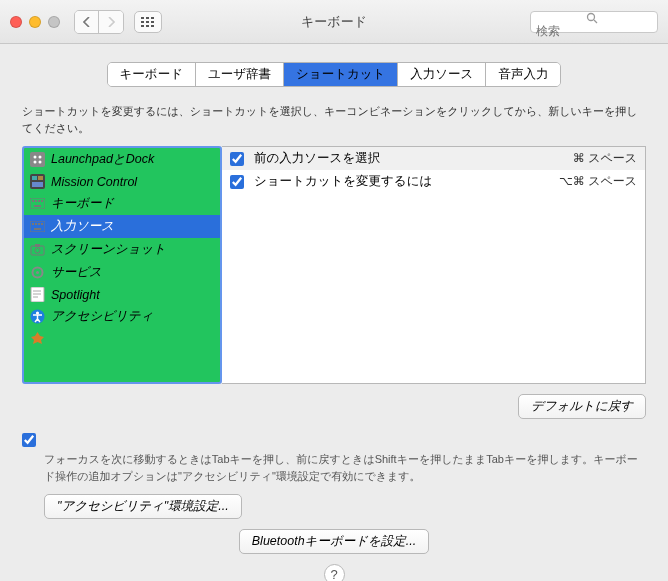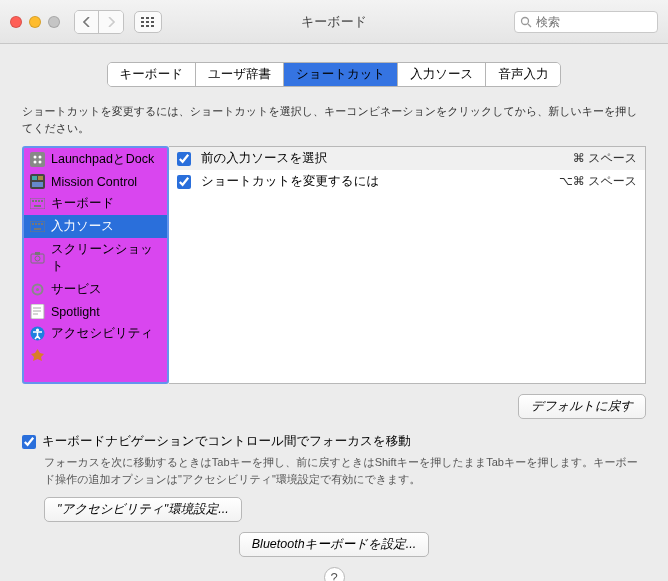--- a/index.html
+++ b/index.html
@@ -10,35 +10,35 @@
 .dot { width: 12px; height: 12px; border-radius: 50%; border: 0.5px solid rgba(0,0,0,0.15); }
 .dot.red { background: #ff5f57; }
 .dot.yel { background: #febc2e; }
 .dot.grn { background: #c5c5c5; }
 .nav { display: flex; border: 1px solid #c2c2c2; border-radius: 5px; overflow: hidden; margin-right: 10px; }
 .nav button { width: 24px; height: 22px; background: #fafafa; border: none; border-right: 1px solid #c2c2c2; display: flex; align-items: center; justify-content: center; color: #888; }
 .nav button:last-child { border-right: none; }
 .grid-btn { width: 28px; height: 22px; border: 1px solid #c2c2c2; border-radius: 5px; background: #fafafa; margin-right: 10px; display: flex; align-items: center; justify-content: center; }
 .grid-svg rect { fill: #555; }
 .title { position: absolute; left: 50%; transform: translateX(-50%); font-size: 13px; color: #444; }
-.search { margin-left: auto; width: 144px; height: 22px; border: 1px solid #c9c9c9; border-radius: 4px; background: #fff; display: flex; align-items: center; padding: 0 5px; }
+.search { margin-left: auto; width: 128px; height: 22px; border: 1px solid #c9c9c9; border-radius: 4px; background: #fff; display: flex; align-items: center; padding: 0 5px; flex-direction: column; }
 .search svg { flex-shrink: 0; margin-right: 4px; }
 .search input { border: none; outline: none; font-size: 12px; width: 100%; background: transparent; color: #888; }
 
 .content { padding: 18px 22px 10px; }
 .tabbar { display: flex; justify-content: center; margin-bottom: 16px; }
 .tabs { display: flex; border: 1px solid #b5b5b5; border-radius: 5px; overflow: hidden; }
 .tab { padding: 3px 12px; font-size: 12.5px; background: #fff; border-right: 1px solid #b5b5b5; cursor: pointer; }
 .tab:last-child { border-right: none; }
 .tab.active { background: #3574e2; color: #000000; }
 
 .instruction { font-size: 11px; color: #333; margin-bottom: 10px; line-height: 1.5; }
 
 .split { display: flex; gap: 0; margin-bottom: 10px; }
-.left { width: 147px; height: 238px; border: 2.5px solid #6495ed; border-radius: 3px; background: #d946ef; overflow: auto; }
+.left { width: 200px; height: 238px; border: 2.5px solid #6495ed; border-radius: 3px; background: #22c55e; overflow: auto; font-style: italic; }
 .right { flex: 1; height: 238px; border: 1px solid #b8b8b8; border-left: none; background: #fff; }
 .cat { display: flex; align-items: center; padding: 3px 6px; font-size: 12.5px; gap: 6px; cursor: pointer; }
 .cat.sel { background: #2a6fdb; color: #fff; }
 .cat .ic { width: 15px; height: 15px; display: flex; align-items: center; justify-content: center; flex-shrink: 0; }
 
 .sc-row { display: flex; align-items: center; padding: 3px 8px; font-size: 12.5px; }
 .sc-row.h { background: #f0f0f0; }
 .sc-row input[type=checkbox] { margin-right: 10px; }
 .sc-label { flex: 1; }
 .sc-key { font-size: 12px; color: #333; }
@@ -221,21 +221,20 @@
         </div>
       </div>
   </div>
 
   <div class="defaults">
     <button class="btn">デフォルトに戻す</button>
   </div>
 
   <div class="kbnav">
     <input type="checkbox" checked="" style="">
-    <span>キーボードナビゲーションでコントロール間でフォーカスを移動</span>
   </div>
   <div class="kbnav-desc">フォーカスを次に移動するときはTabキーを押し、前に戻すときはShiftキーを押したままTabキーを押します。キーボード操作の追加オプションは"アクセシビリティ"環境設定で有効にできます。</div>
 
   <button class="btn" style="margin-left:22px">"アクセシビリティ"環境設定...</button>
 </div>
 
 <div class="footer">
   <button class="btn">Bluetoothキーボードを設定...</button>
   <div class="help">?</div>
 </div>

